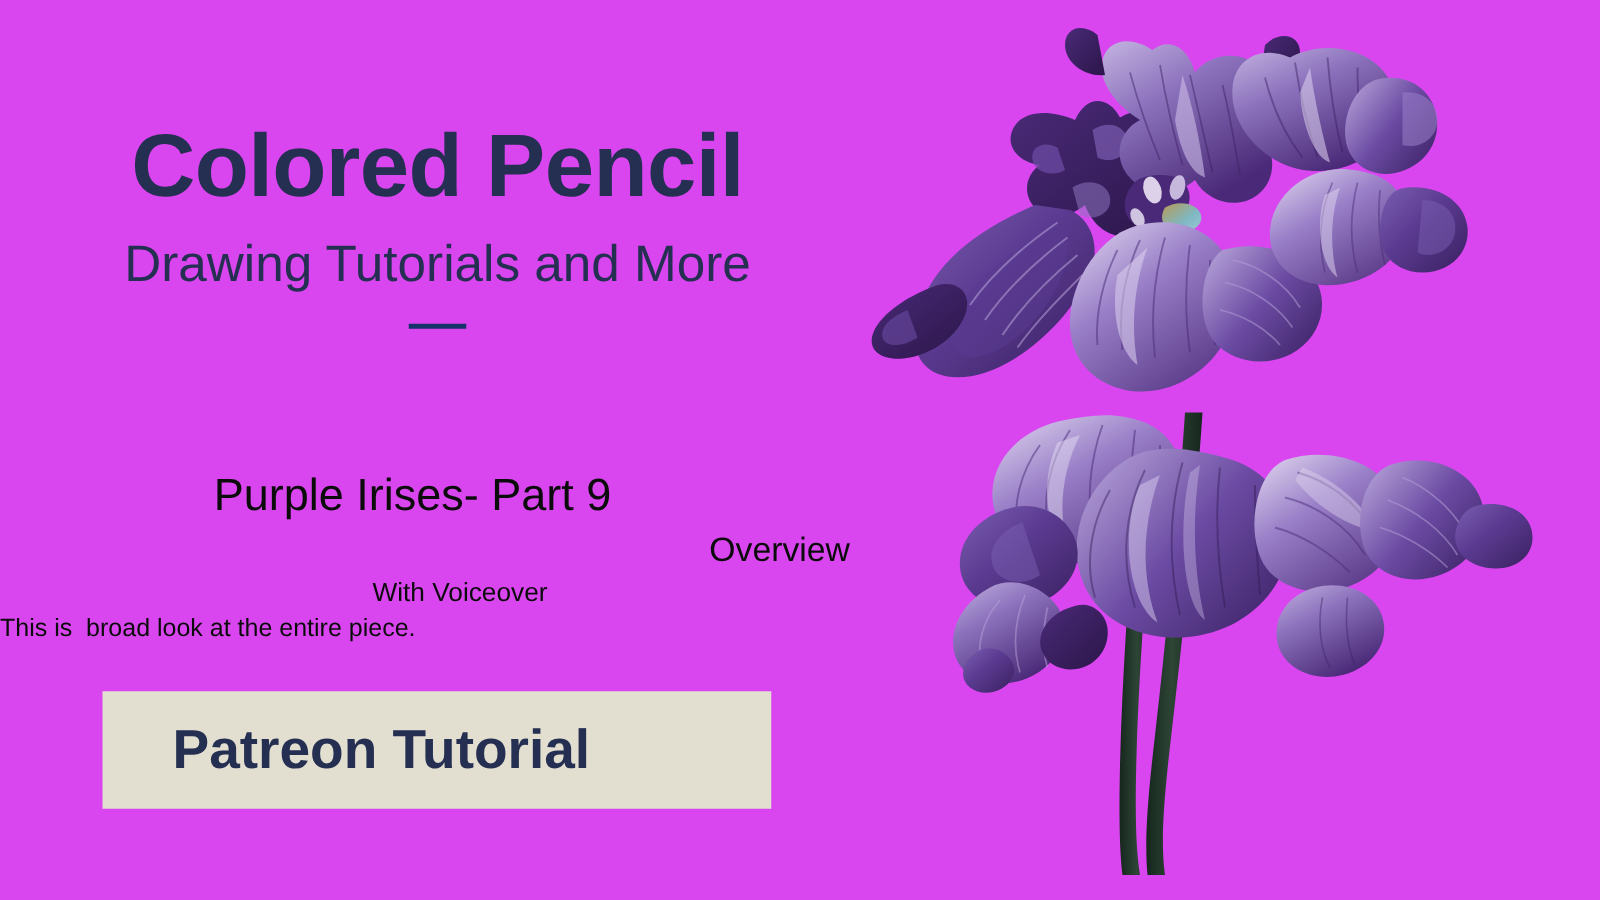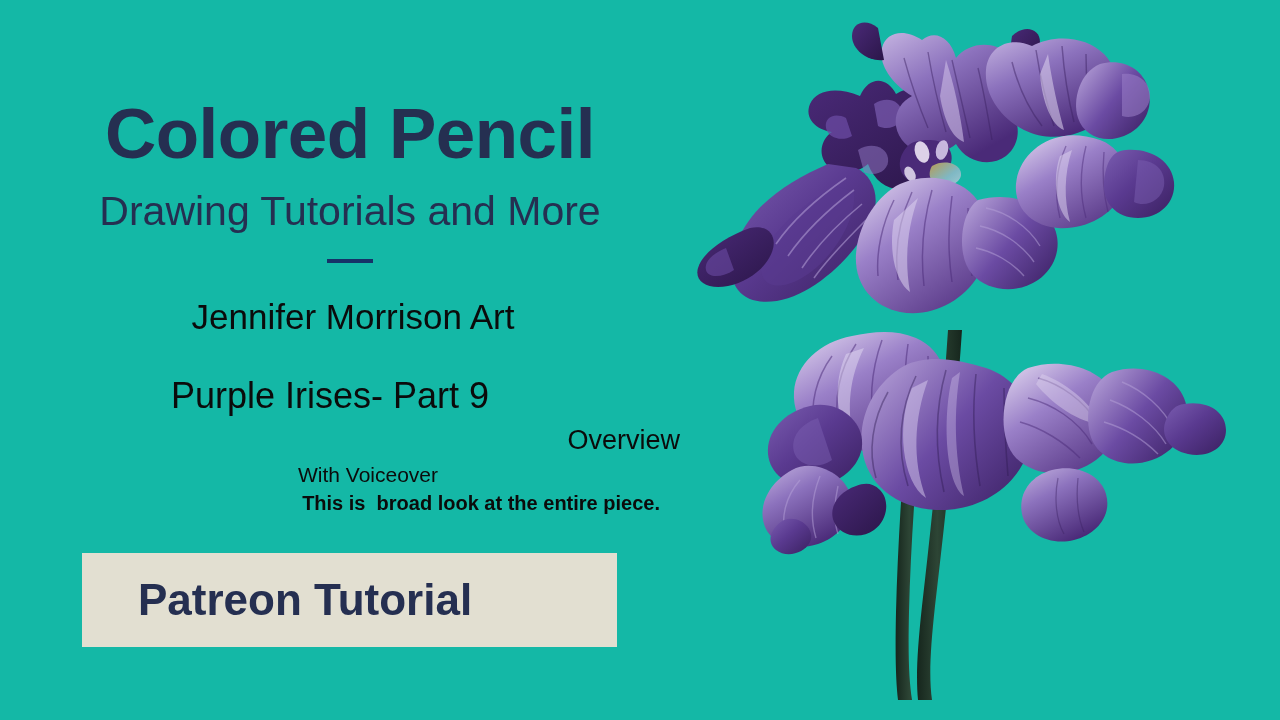--- a/index.html
+++ b/index.html
@@ -10,21 +10,21 @@
   body {
     width: 1280px;
     height: 720px;
     overflow: hidden;
     font-family: "Liberation Sans", sans-serif;
   }
   #slide {
     position: relative;
     width: 1280px;
     height: 720px;
-    background: #14b8a6;
+    background: #d946ef;
   }
 
   
   .txt { position: absolute; white-space: pre; }
 
   #title-main {
     left: 0; top: 98px; width: 700px;
     text-align: center;
     font-size: 71px;
     line-height: 1.0;
@@ -75,24 +75,24 @@
     left: 0; top: 464px; width: 664px;
     text-align: center;
     font-size: 21px;
     line-height: 1.0;
     font-weight: 400;
     color: #0b0b0b;
     margin-left: 36px;
   }
   #lesson-desc {
     left: 0; top: 493px; width: 660px;
-    text-align: right;
+    text-align: left;
     font-size: 20px;
     line-height: 1.0;
-    font-weight: 700;
+    font-weight: 400;
     color: #0b0b0b;
   }
 
   
   #patreon-banner {
     position: absolute;
     left: 82px; top: 553px;
     width: 535px; height: 94px;
     background: #e2dfd1;
     display: flex;
@@ -344,21 +344,20 @@
       </g>
     </svg>
   </div>
 
   <div class="txt" id="title-main">Colored Pencil</div>
 
   <div class="txt" id="title-sub">Drawing Tutorials and More</div>
 
   <div id="divider"></div>
 
-  <div class="txt" id="artist-name">Jennifer Morrison Art</div>
 
   <div class="txt" id="lesson-title">Purple Irises- Part 9</div>
 
   <div class="txt" id="lesson-section">Overview</div>
 
   <div class="txt" id="lesson-audio">With Voiceover</div>
 
   <div class="txt" id="lesson-desc">This is  broad look at the entire piece.</div>
 
   <div id="patreon-banner">

